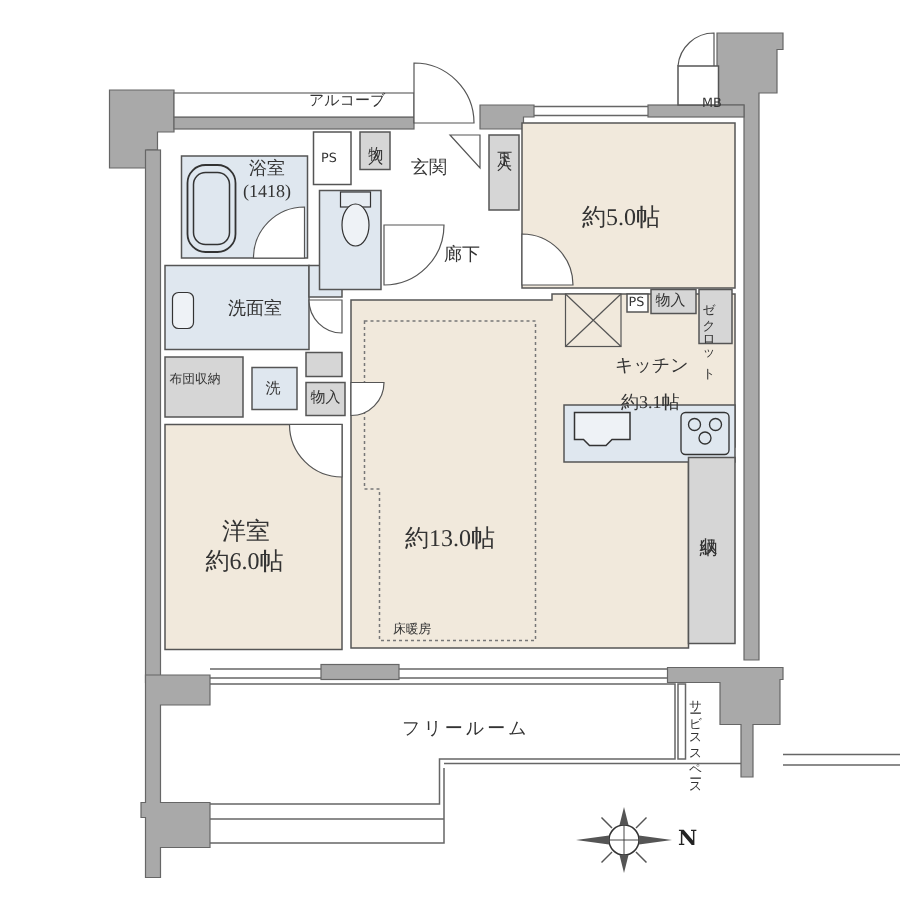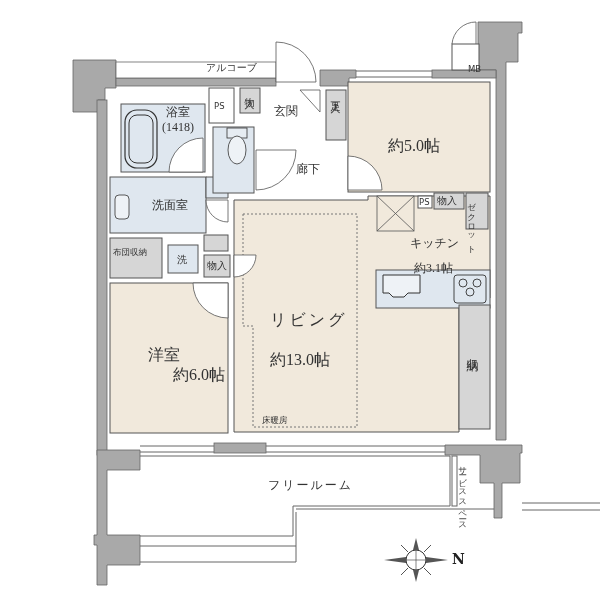--- a/index.html
+++ b/index.html
@@ -158,22 +158,21 @@
 <div class="lbl lbl-big" style="left:388px;top:136px;">約5.0帖</div>
 <div class="lbl lbl-mid" style="left:152px;top:198px;">洗面室</div>
 <div class="lbl lbl-xs" style="left:113px;top:247px;font-family:Liberation Serif, serif;">布団収納</div>
 <div class="lbl lbl-sm" style="left:177px;top:254px;">洗</div>
 <div class="lbl lbl-sm" style="left:207px;top:260px;">物入</div>
 <div class="lbl lbl-xs" style="left:419px;top:197px;">PS</div>
 <div class="lbl lbl-sm" style="left:437px;top:195px;">物入</div>
 <div class="lbl lbl-xs vert" style="left:467px;top:196px;">ゼクロット</div>
 <div class="lbl lbl-mid" style="left:410px;top:236px;">キッチン</div>
 <div class="lbl lbl-mid" style="left:414px;top:261px;">約3.1帖</div>
-<div class="lbl lbl-big" style="left:270px;top:310px;letter-spacing:3px;">リビング</div>
 <div class="lbl lbl-big" style="left:270px;top:350px;">約13.0帖</div>
 <div class="lbl lbl-xs" style="left:262px;top:415px;">床暖房</div>
 <div class="lbl lbl-big" style="left:148px;top:345px;">洋室</div>
-<div class="lbl lbl-big" style="left:137px;top:365px;margin-left:36px;">約6.0帖</div>
+<div class="lbl lbl-big" style="left:137px;top:365px;">約6.0帖</div>
 <div class="lbl lbl-mid vert" style="left:465px;top:349px;">収納</div>
 <div class="lbl lbl-mid" style="left:268px;top:478px;letter-spacing:2px;">フリールーム</div>
 <div class="lbl lbl-xs vert" style="left:458px;top:460px;height:48px;">サービススペース</div>
 <div class="lbl" style="left:452px;top:551px;font-family:'DejaVu Serif',serif;font-weight:bold;font-size:14px;color:#222;">N</div>
 </div>
 
 </body></html>

